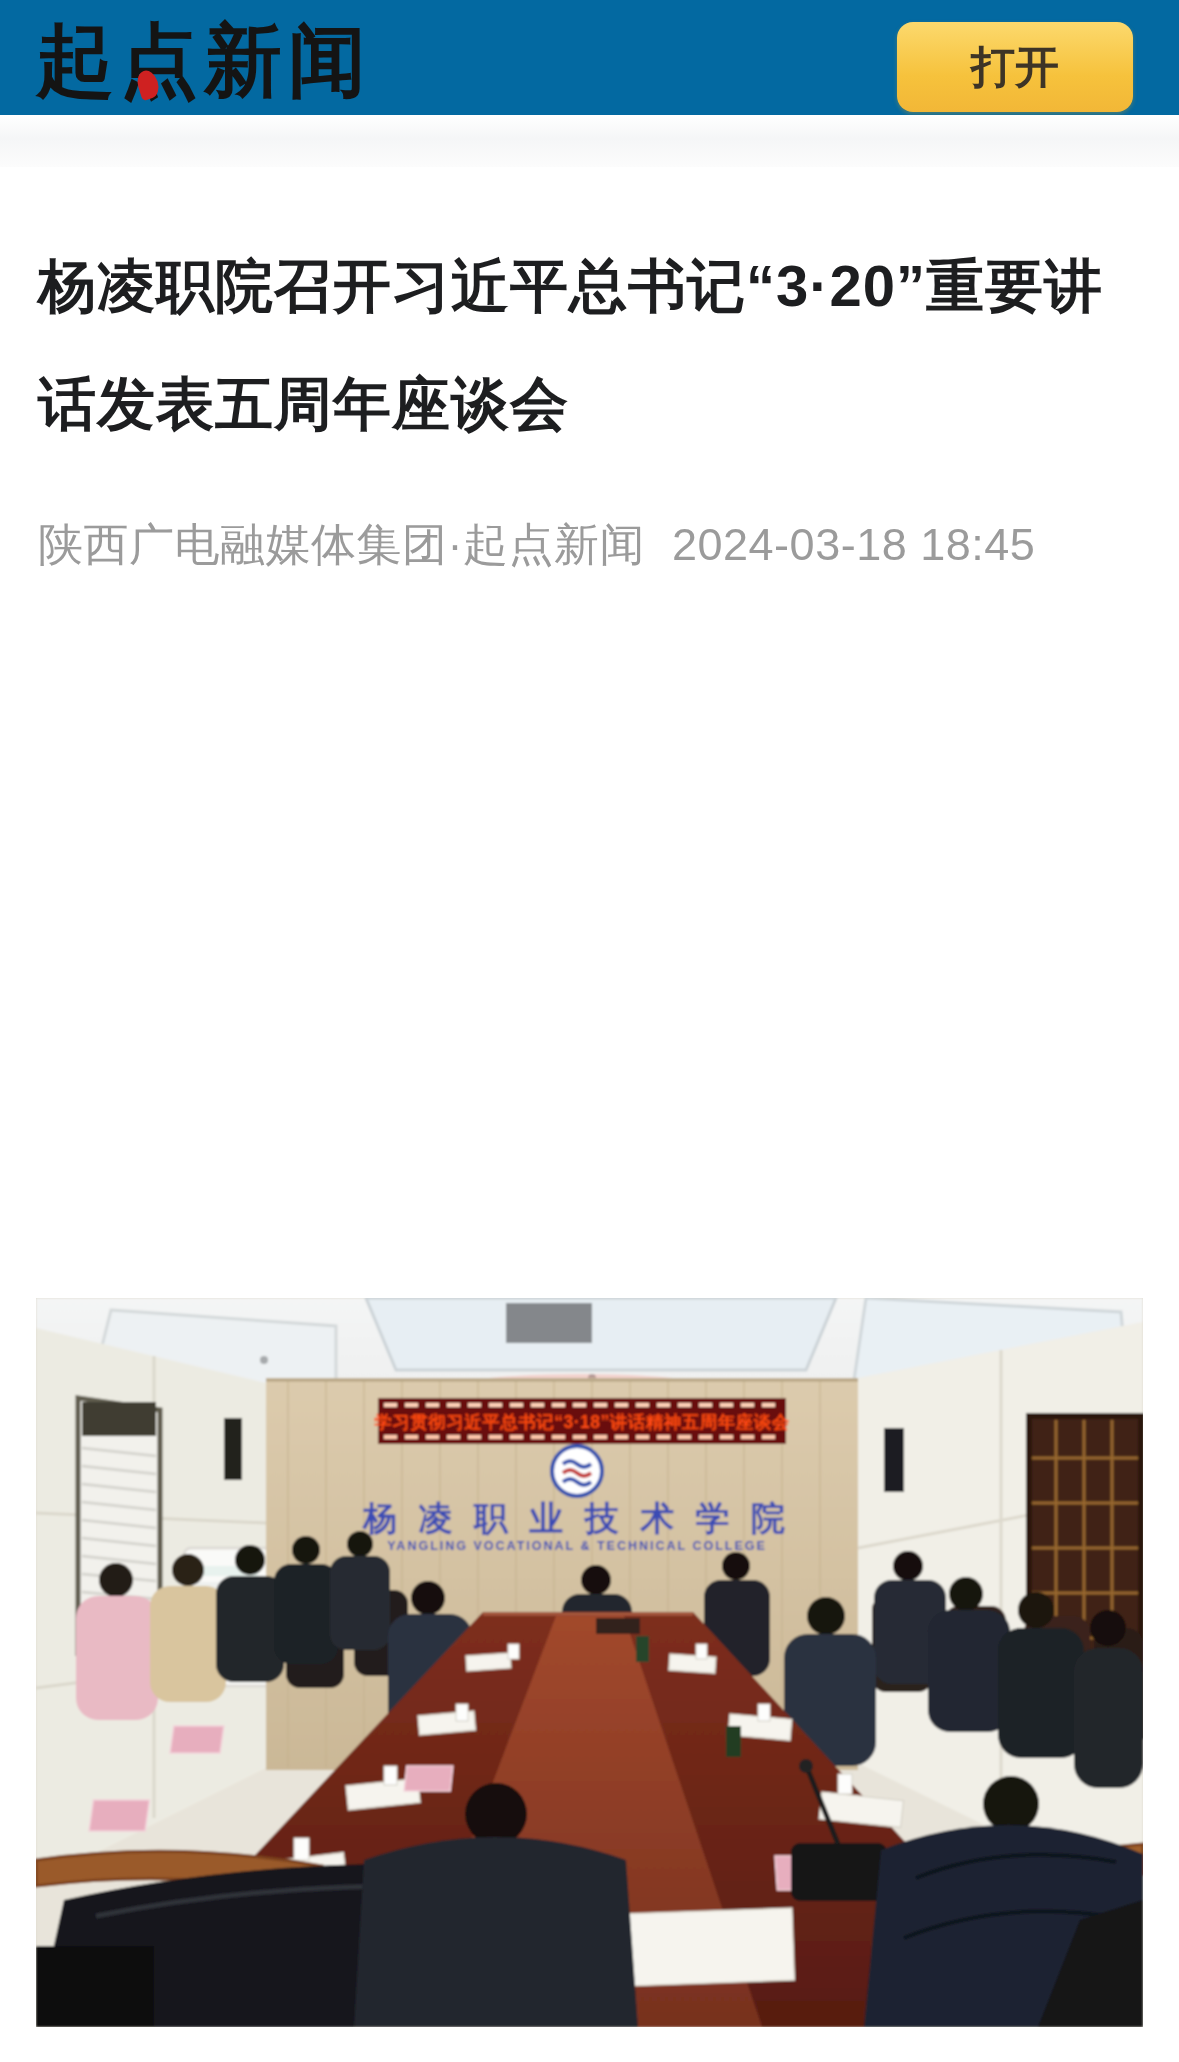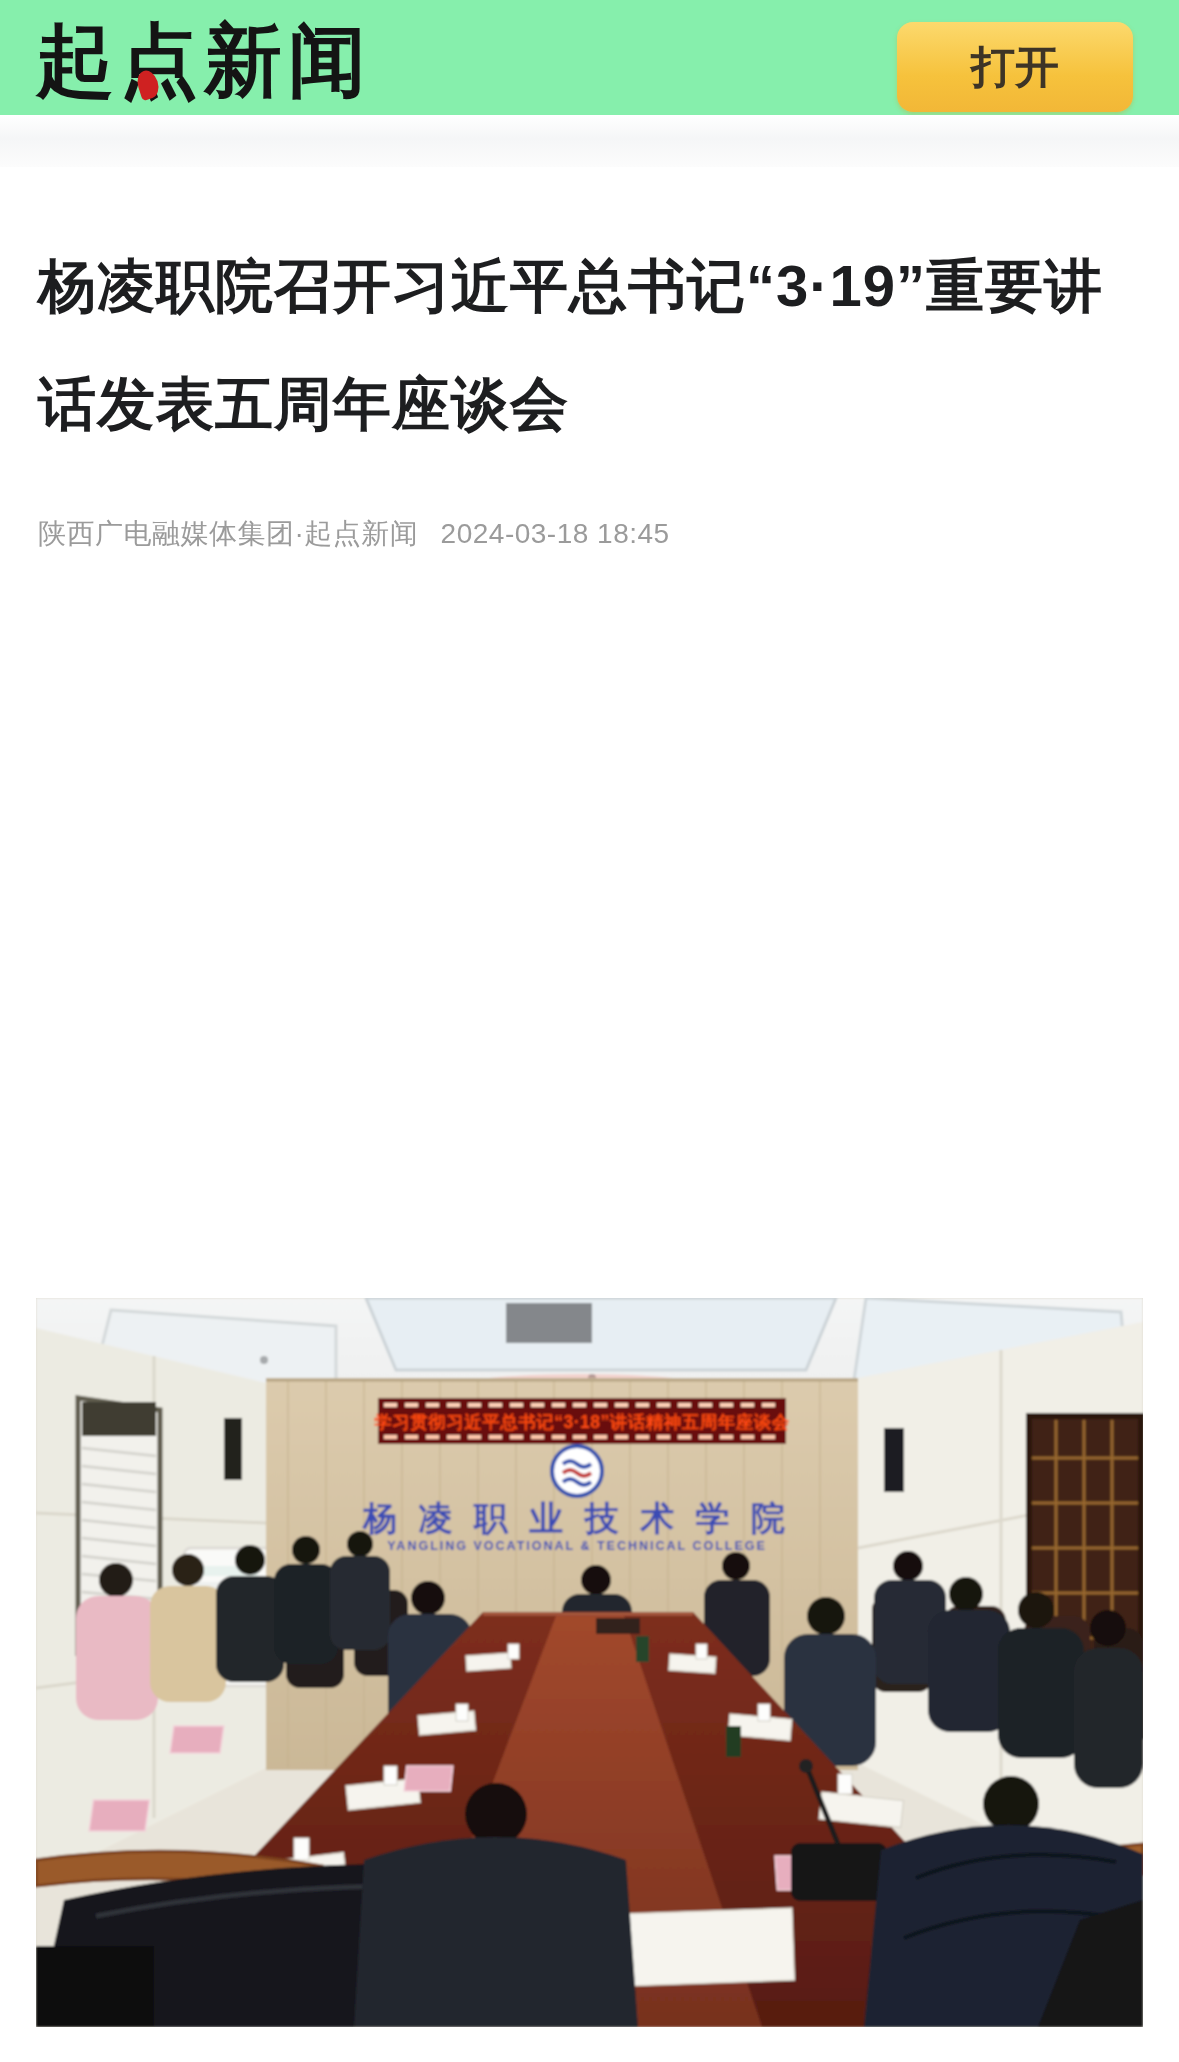--- a/index.html
+++ b/index.html
@@ -4,21 +4,21 @@
 <style>
   html,body{margin:0;padding:0;}
   body{
     width:1179px;height:2062px;background:#ffffff;overflow:hidden;
     font-family:"Liberation Sans","DejaVu Sans",sans-serif;
     -webkit-font-smoothing:antialiased;
   }
   .page{position:relative;width:1179px;height:2062px;background:#fff;}
 
   
-  .header{position:relative;height:115px;background:#86efac;}
+  .header{position:relative;height:115px;background:#0369a1;}
   .logo{
     position:absolute;left:36px;top:18px;height:86px;display:flex;align-items:center;
     font-weight:900;font-size:78px;letter-spacing:6px;color:#141414;
     transform:scaleY(1.02);
   }
   .logo-dot{
     position:absolute;left:102px;bottom:6px;width:20px;height:28px;
     background:#cf2121;border-radius:50% 50% 50% 4px;transform:rotate(-18deg);
   }
   .open-btn{
@@ -33,21 +33,21 @@
     background:linear-gradient(180deg,#ffffff 0%,#f5f6f7 45%,#fcfcfc 100%);
   }
 
   
   .article{position:absolute;left:0;top:167px;width:1179px;padding:0;}
   .title{
     margin:60px 38px 0 38px;width:1103px;
     font-size:58px;line-height:118px;font-weight:700;color:#1d1e20;letter-spacing:1px;
   }
   .byline{
-    margin:52px 38px 0 38px;font-size:28px;color:#9b9b9b;letter-spacing:0.5px;
+    margin:52px 38px 0 38px;font-size:45px;color:#9b9b9b;letter-spacing:0.5px;
     white-space:nowrap;
   }
   .byline .dt{margin-left:14px;}
   .body-text{
     margin:88px 38px 0 38px;width:1103px;
     font-size:47px;line-height:96px;color:#313134;text-indent:2em;letter-spacing:0.5px;
     text-align:justify;
   }
 
   
@@ -65,21 +65,21 @@
   <div class="header">
     <div class="logo">
       <span>起点新闻</span>
       <span class="logo-dot"></span>
     </div>
     <button class="open-btn">打开</button>
   </div>
   <div class="header-band"></div>
 
   <div class="article">
-    <h1 class="title">杨凌职院召开习近平总书记“3·19”重要讲话发表五周年座谈会</h1>
+    <h1 class="title">杨凌职院召开习近平总书记“3·20”重要讲话发表五周年座谈会</h1>
     <div class="byline">
       <span>陕西广电融媒体集团·起点新闻</span>
       <span class="dt">2024-03-18 18:45</span>
     </div>
   </div>
 
   <div class="photo-wrap">
     <svg width="1107" height="729" viewBox="0 0 1107 729" xmlns="http://www.w3.org/2000/svg">
       <defs>
         <filter id="pblur" x="-2%" y="-2%" width="104%" height="104%">

